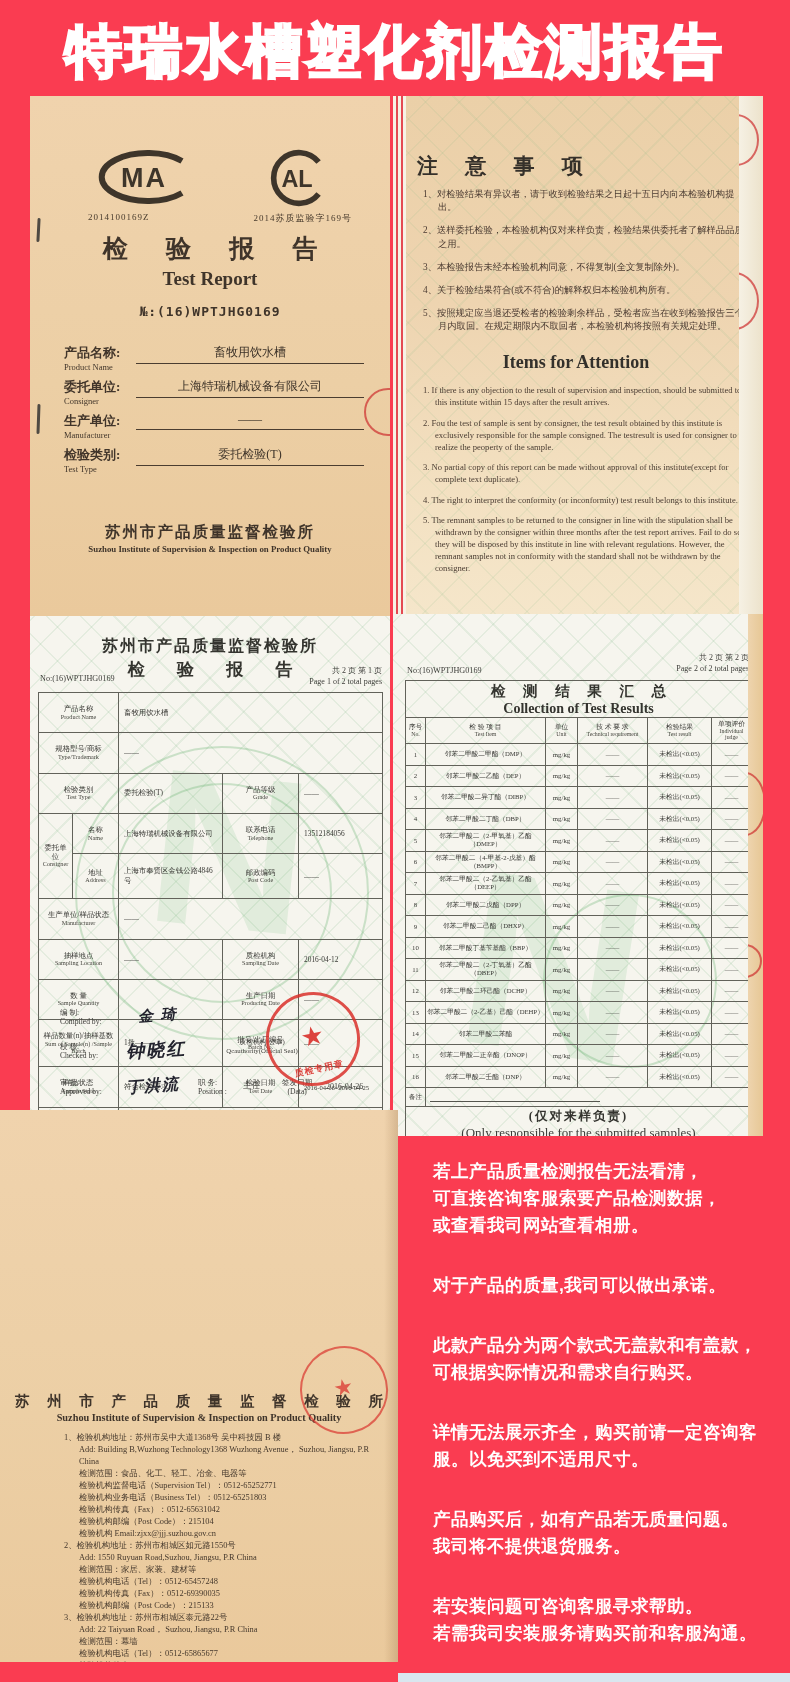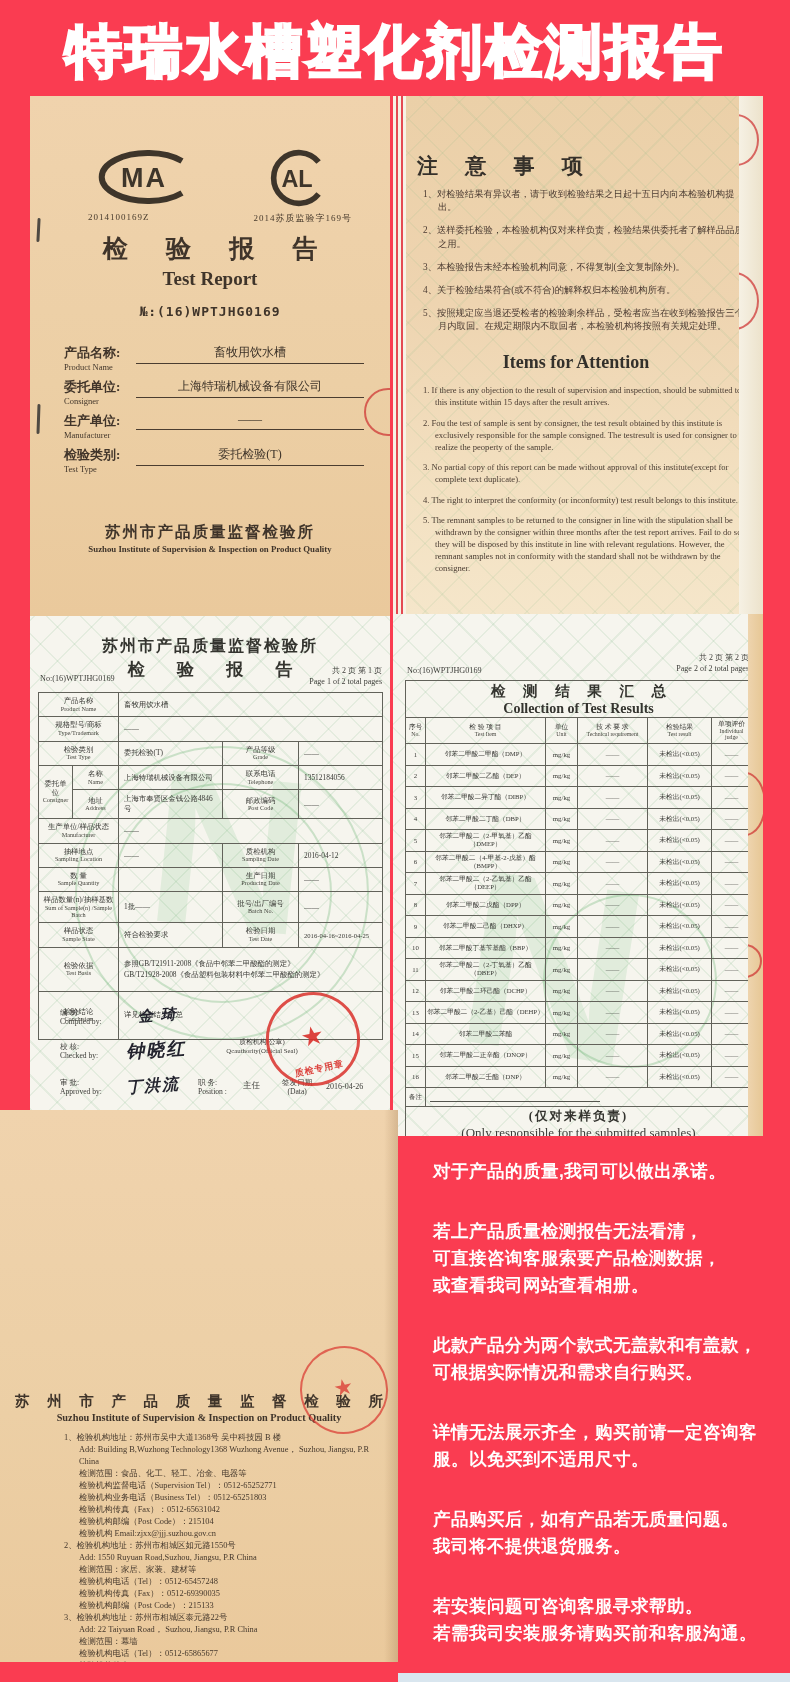--- a/index.html
+++ b/index.html
@@ -54,21 +54,21 @@
   .frag{position:absolute;border:2.5px solid rgba(205,45,45,.7);border-radius:50%;}
 
   
   .d3-org{position:absolute;left:0;top:20px;width:100%;text-align:center;font-size:16px;font-weight:bold;
     letter-spacing:2px;color:#34342f;}
   .d3-title{position:absolute;left:0;top:42px;width:100%;text-align:center;font-size:17px;font-weight:bold;
     letter-spacing:14px;color:#34342f;text-indent:14px;}
   .d3-no{position:absolute;left:10px;top:58px;font-size:8.2px;color:#3c3c38;}
   .d3-pages{position:absolute;right:8px;top:50px;text-align:right;font-size:8px;color:#3c3c38;line-height:1.35;}
   .t3{border-collapse:collapse;table-layout:fixed;width:344px;position:absolute;left:8px;top:76px;}
-  .t3 td{border:1px solid #62625a;padding:4px 2px;overflow:hidden;vertical-align:middle;}
+  .t3 td{border:1px solid #62625a;padding:12px 2px;overflow:hidden;vertical-align:middle;}
   .t3 .lab{text-align:center;}
   .t3 .cn{font-size:7.4px;color:#3a3a36;line-height:1.15;}
   .t3 .en{font-size:6.2px;color:#46463f;line-height:1.1;}
   .t3 .val{font-size:7.4px;color:#38383between4;color:#383834;padding-left:5px;}
   .t3 .pre{white-space:pre-line;line-height:1.5;}
   .t3 .h21{height:21px;} .t3 .h24{height:24px;} .t3 .h30{height:30px;} .t3 .h44{height:44px;} .t3 .h48{height:48px;vertical-align:top;padding-top:4px;}
   .sigarea{position:absolute;left:8px;top:388px;width:344px;height:104px;}
   .sig-lab{position:absolute;font-size:7.6px;color:#3c3c38;line-height:1.25;}
   .sig-name{position:absolute;font-size:15px;font-weight:bold;font-style:italic;color:#23232e;transform:rotate(-4deg);letter-spacing:2px;}
   .seal-lab{position:absolute;font-size:6.8px;color:#3c3c38;text-align:center;line-height:1.3;}
@@ -658,26 +658,26 @@
 
     </div>
     <div class="stamp" style="left:300px;top:236px;width:84px;height:84px;border-width:2.5px;opacity:.8;">
       <div class="star" style="font-size:22px;">★</div>
     </div>
     <div class="d5curl"></div>
   </div>
 
   <div class="promo">
 
-      <p class="promo-p">对于产品的质量,我司可以做出承诺。</p>
-
       <p class="promo-p">若上产品质量检测报告无法看清，
 可直接咨询客服索要产品检测数据，
 或查看我司网站查看相册。</p>
 
+      <p class="promo-p">对于产品的质量,我司可以做出承诺。</p>
+
       <p class="promo-p">此款产品分为两个款式无盖款和有盖款，
 可根据实际情况和需求自行购买。</p>
 
       <p class="promo-p">详情无法展示齐全，购买前请一定咨询客
 服。以免买到不适用尺寸。</p>
 
       <p class="promo-p">产品购买后，如有产品若无质量问题。
 我司将不提供退货服务。</p>
 
       <p class="promo-p">若安装问题可咨询客服寻求帮助。

